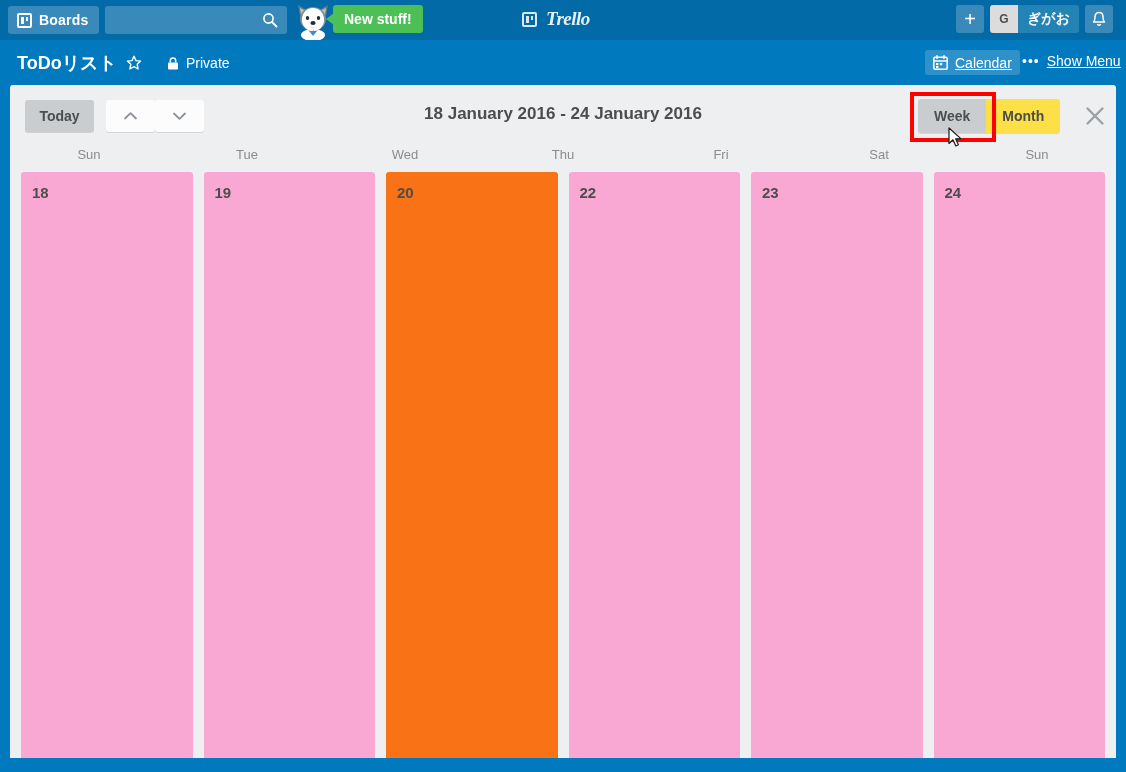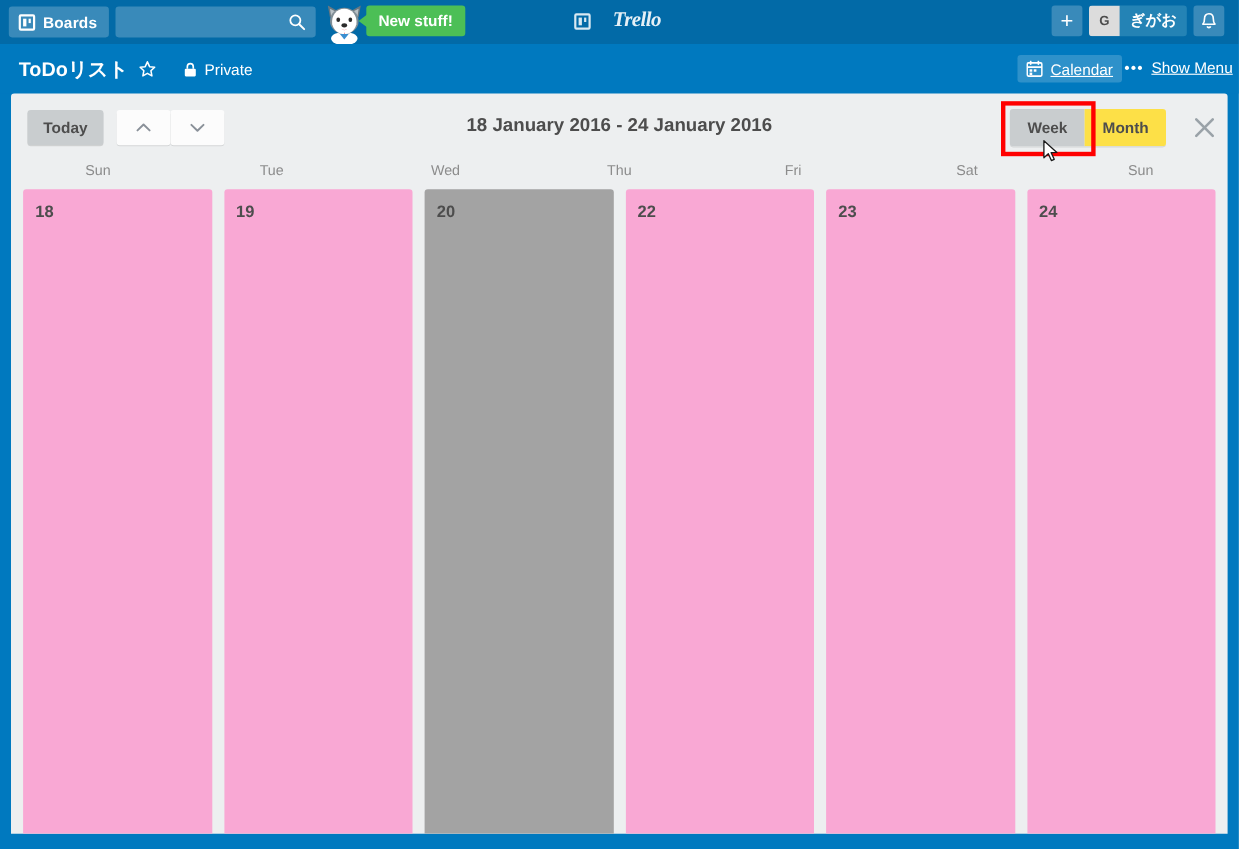--- a/index.html
+++ b/index.html
@@ -104,21 +104,21 @@
     border-top: 6px solid transparent;
     border-bottom: 6px solid transparent;
     border-right: 8px solid #4CBF56;
   }
 
   #trello-logo {
     position: absolute;
     left: 522px; top: 8px;
     display: flex;
     align-items: center;
-    gap: 20px;
+    gap: 9px;
   }
   .logo-mark {
     width: 15px; height: 15px;
     border: 2px solid rgba(255,255,255,0.85);
     border-radius: 2px;
     box-sizing: border-box;
     display: flex;
     padding: 2px;
     gap: 2px;
   }
@@ -387,21 +387,21 @@
     width: 1084px; height: 586px;
     display: flex;
     gap: 11px;
   }
   .day-column {
     flex: 1;
     background: #f9a8d4;
     border-radius: 3px 3px 0 0;
     position: relative;
   }
-  .day-column.is-today { background: #a3a3a3; }
+  .day-column.is-today { background: #f97316; }
   .day-number {
     position: absolute;
     left: 11px; top: 12px;
     font-size: 15px;
     font-weight: bold;
     color: #4d4d4d;
   }
 </style>
 </head>
 <body>

